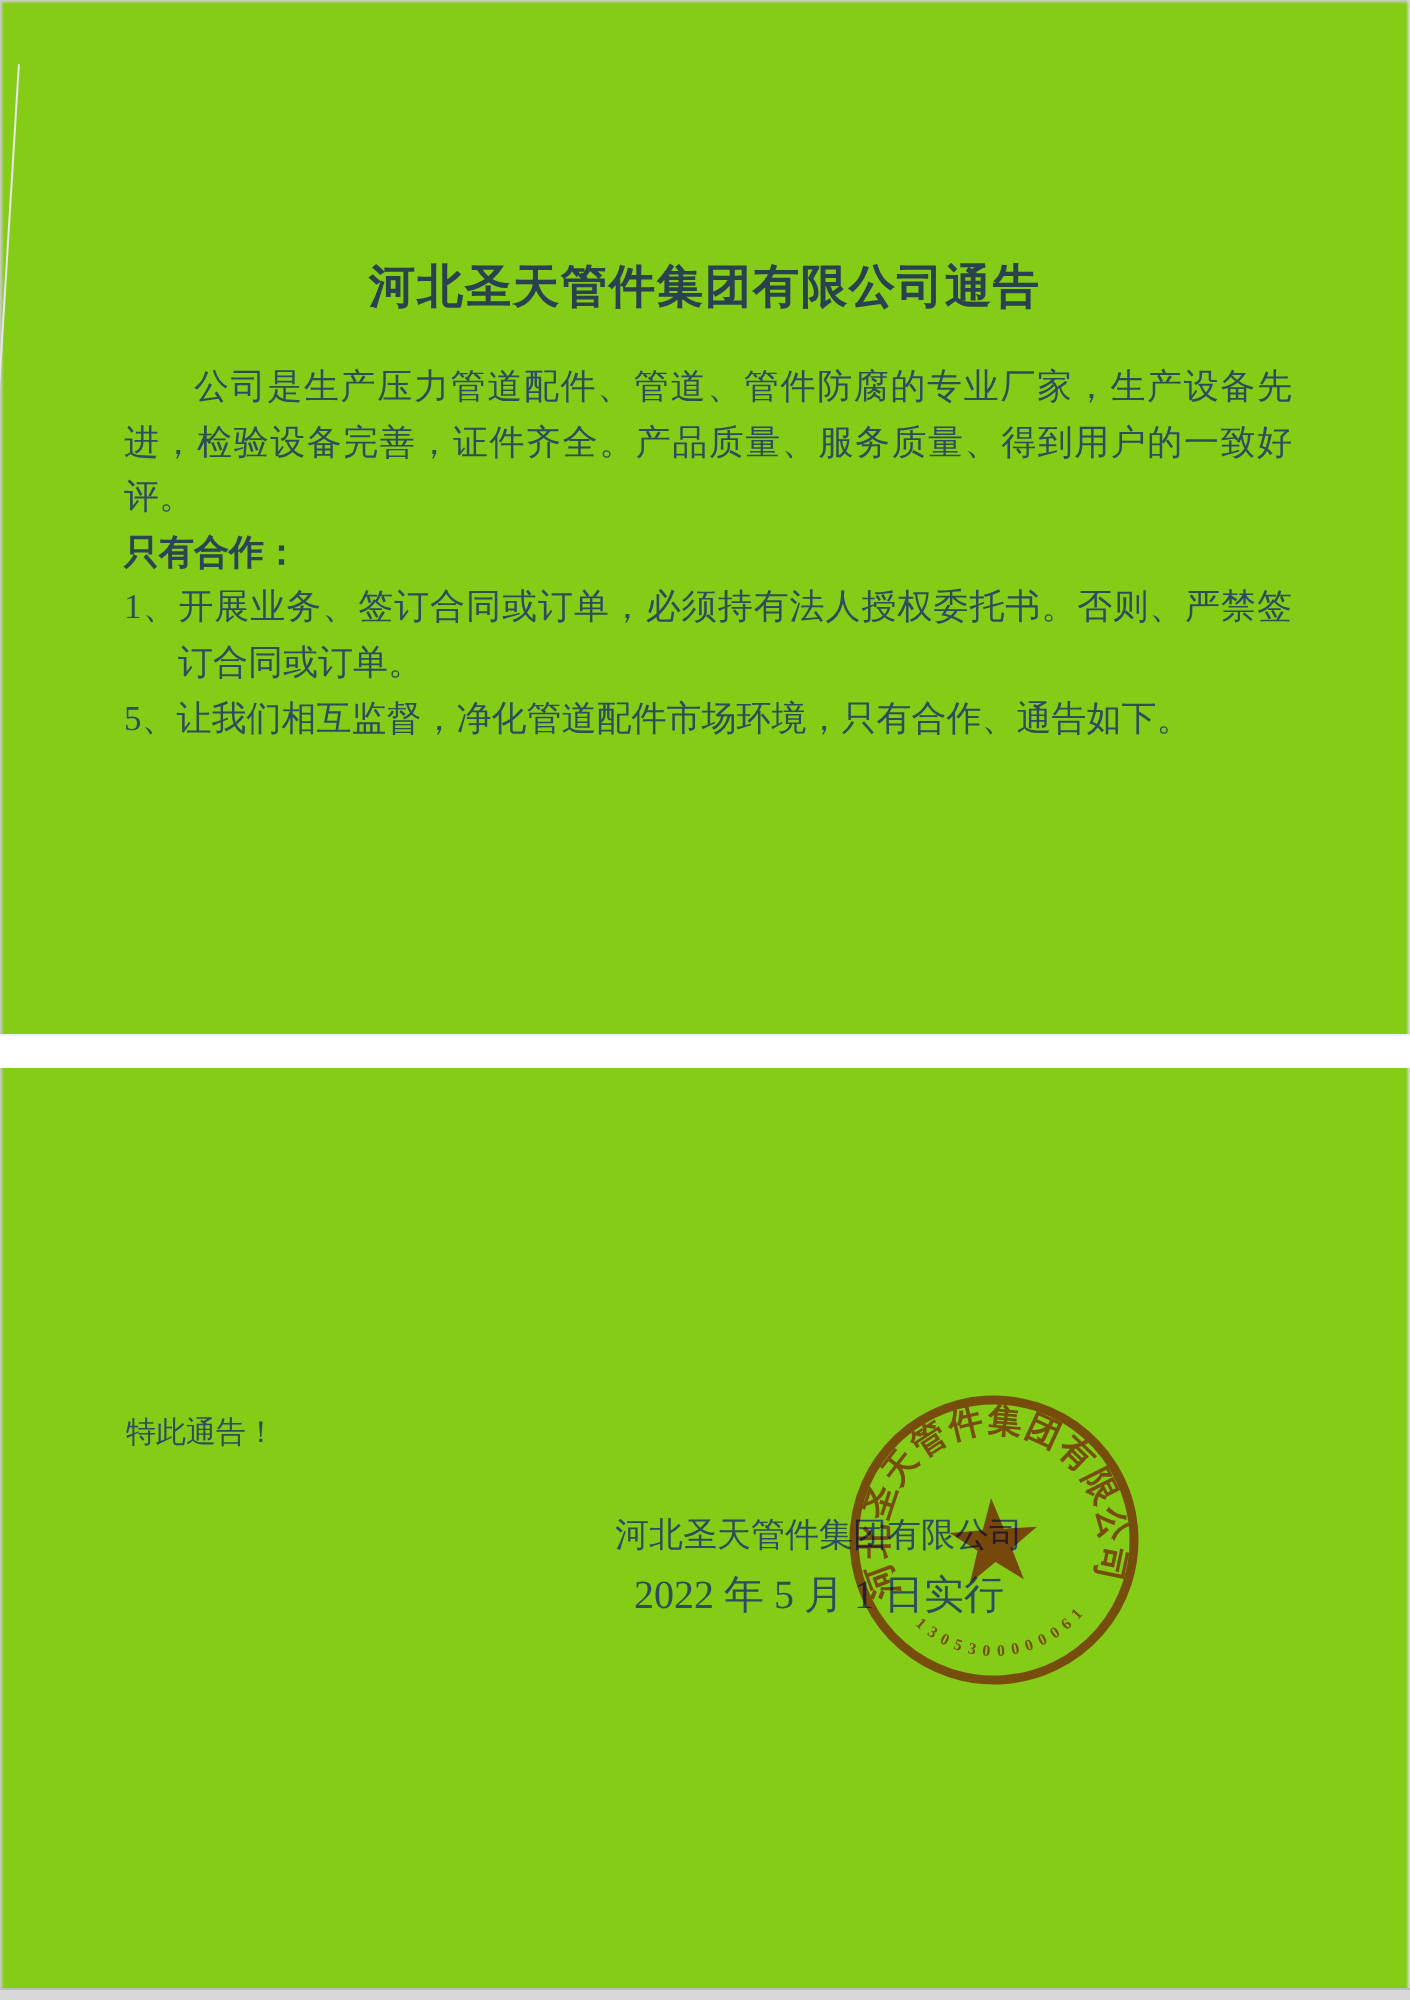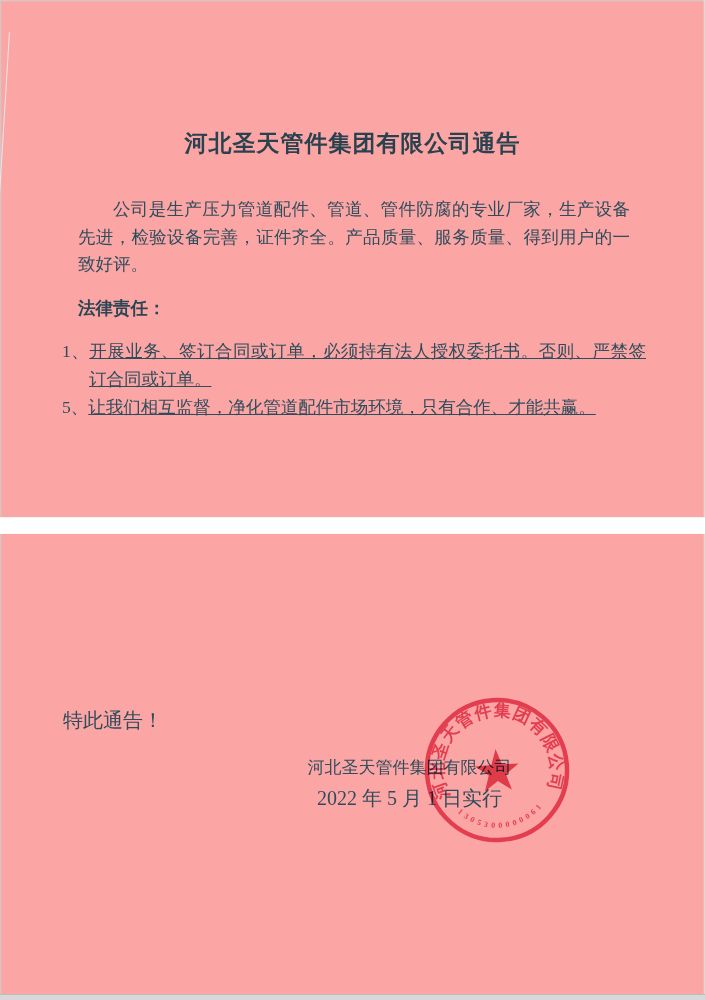--- a/index.html
+++ b/index.html
@@ -3,21 +3,21 @@
 <meta charset="utf-8">
 <style>
   html,body{margin:0;padding:0;}
   body{
     width:705px;height:1000px;
     background:#f4f4f4;
     font-family:"Liberation Serif","DejaVu Serif",serif;
   }
   .page{
     position:relative;width:705px;height:1000px;
-    background:#fca5a5;overflow:hidden;
+    background:#84cc16;overflow:hidden;
     color:#2e4d5c;
   }
   
   .edge-top{position:absolute;left:0;top:0;width:100%;height:2px;
     background:linear-gradient(#cfcfcf,rgba(255,255,255,0));}
   .edge-left{position:absolute;left:0;top:0;width:2px;height:100%;
     background:linear-gradient(90deg,#cdcdcd,rgba(255,255,255,0));}
   .edge-right{position:absolute;right:0;top:0;width:2px;height:100%;
     background:linear-gradient(270deg,#e2e2e2,rgba(255,255,255,0));}
   .edge-bottom{position:absolute;left:0;bottom:0;width:100%;height:6px;
@@ -31,28 +31,28 @@
   .title{
     position:absolute;left:0;top:128px;width:100%;
     text-align:center;font-size:23px;font-weight:700;
     letter-spacing:1px;color:#29424f;margin:0;
   }
   
   .content{
     position:absolute;left:62px;top:180px;width:584px;
     font-size:17.5px;line-height:27.6px;text-align:justify;
   }
-  .content p{margin:16px;}
+  .content p{margin:0;}
   .indent{text-indent:2em;}
   .bold{font-weight:700;color:#2a4654;}
   .item{padding-left:27px;text-indent:-27px;}
-  .item .item-text{white-space:pre-wrap;text-decoration:underline;}
+  .item .item-text{white-space:pre-wrap;}
   .closing{
     position:absolute;left:63px;top:707px;
-    font-size:20px;
+    font-size:15px;
   }
   .signature{
     position:absolute;left:307px;top:752px;width:205px;
     text-align:center;line-height:31px;
   }
   .sig-company{font-size:17px;}
   .sig-date{font-size:20px;}
   
   .seal{
     position:absolute;left:421px;top:694px;width:152px;height:152px;
@@ -70,27 +70,27 @@
   <div class="edge-left"></div>
   <div class="edge-right"></div>
   <div class="edge-bottom"></div>
   <div class="scan-line"></div>
   <div class="scan-band"></div>
 
   <h1 class="title">河北圣天管件集团有限公司通告</h1>
 
   <div class="content">
     <p class="indent">公司是生产压力管道配件、管道、管件防腐的专业厂家，生产设备先进，检验设备完善，证件齐全。产品质量、服务质量、得到用户的一致好评。</p>
-    <p class="bold">法律责任：</p>
+    <p class="bold">只有合作：</p>
 
     <div class="item">
       <span class="item-num">1、</span><span class="item-text">开展业务、签订合同或订单，必须持有法人授权委托书。否则、严禁签订合同或订单。</span>
     </div>
     <div class="item">
-      <span class="item-num">5、</span><span class="item-text">让我们相互监督，净化管道配件市场环境，只有合作、才能共赢。</span>
+      <span class="item-num">5、</span><span class="item-text">让我们相互监督，净化管道配件市场环境，只有合作、通告如下。</span>
     </div>
 
   </div>
 
   <div class="closing">特此通告！</div>
 
   <div class="signature">
     <div class="sig-company">河北圣天管件集团有限公司</div>
     <div class="sig-date">2022 年 5 月 1 日实行</div>
   </div>

